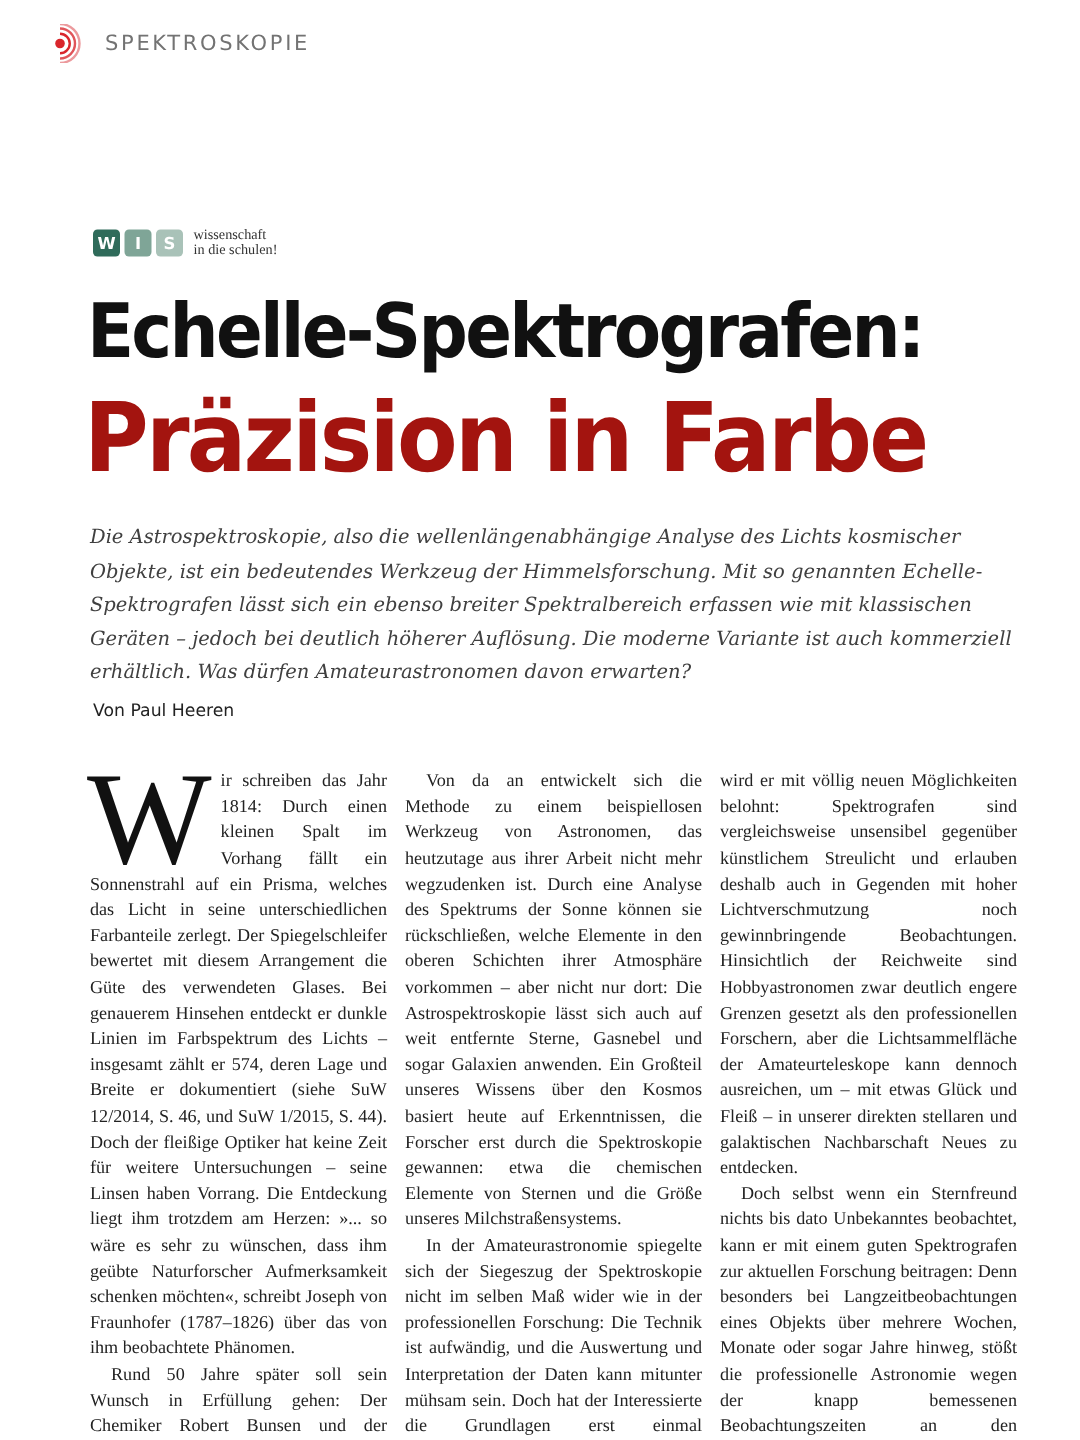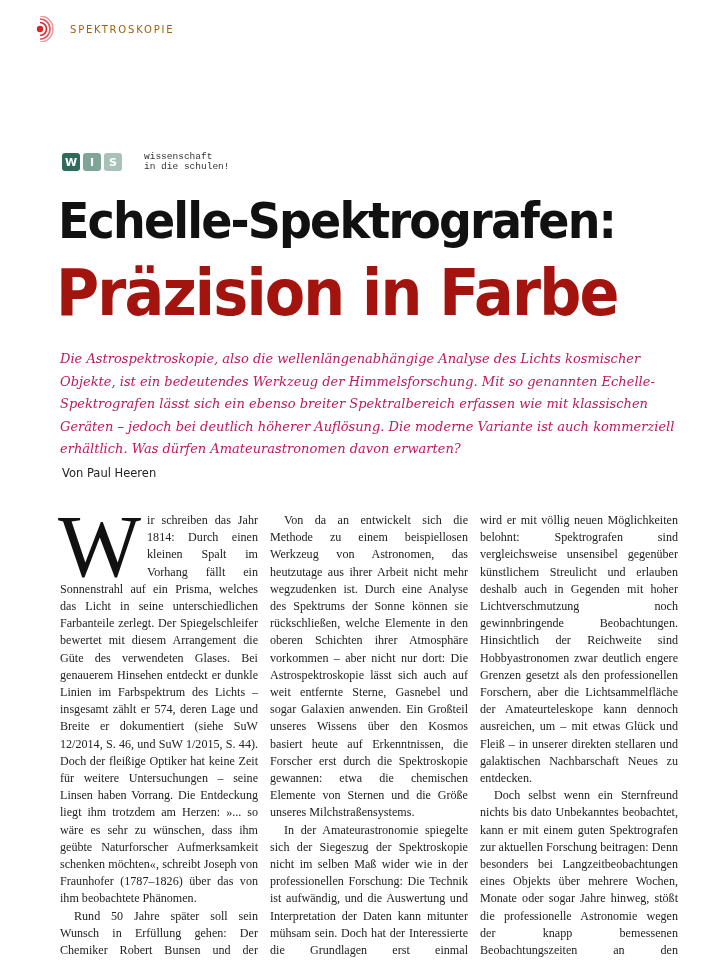--- a/index.html
+++ b/index.html
@@ -1,33 +1,33 @@
 <!DOCTYPE html>
 <html><head>
 <meta charset="utf-8">
 <style>
   html, body { margin: 0; padding: 0; background: #ffffff; }
   body { width: 720px; height: 960px; position: relative; overflow: hidden; font-family: "Liberation Sans", sans-serif; color: #1a1a1a; }
 
   .header { position: absolute; left: 36px; top: 16px; height: 26px; display: flex; align-items: center; }
   .header .logo { width: 22px; height: 26px; position: relative; margin-right: 6px; }
   .header .section { font-family: "DejaVu Sans", sans-serif; font-weight: bold; font-size: 13.5px; letter-spacing: 1px; color: #1a1a1a; }
-  .header .sub { font-family: "DejaVu Sans", sans-serif; font-size: 10px; letter-spacing: 1.8px; color: #a16207; margin-left: 6px; }
+  .header .sub { font-family: "DejaVu Sans", sans-serif; font-size: 14px; letter-spacing: 1.8px; color: #737373; margin-left: 6px; }
 
   .wis { position: absolute; left: 62px; top: 152px; display: flex; align-items: center; }
   .wis .box { width: 18px; height: 18px; border-radius: 3px; color: #fff; font-family: "DejaVu Sans", sans-serif; font-weight: bold; font-size: 11px; display: flex; align-items: center; justify-content: center; margin-right: 3px; }
   .wis .b1 { background: #2f6b5a; }
   .wis .b2 { background: #7fa597; }
   .wis .b3 { background: #a9c2b8; }
-  .wis .txt { font-family: Liberation Mono, monospace; font-size: 9.5px; line-height: 10px; color: #333; margin-left: 19px; }
+  .wis .txt { font-family: Liberation Serif, serif; font-size: 9.5px; line-height: 10px; color: #333; margin-left: 4px; }
 
   .title1 { position: absolute; left: 58px; top: 192px; font-family: "DejaVu Sans", sans-serif; font-weight: bold; font-size: 50px; letter-spacing: -2px; color: #111; white-space: nowrap; transform: scaleX(0.92); transform-origin: left; }
   .title2 { position: absolute; left: 56px; top: 256px; font-family: "DejaVu Sans", sans-serif; font-weight: bold; font-size: 64px; letter-spacing: -2px; color: #a3140f; white-space: nowrap; transform: scaleX(0.92); transform-origin: left; }
 
-  .lead { position: absolute; left: 60px; top: 348px; width: 620px; font-family: "DejaVu Serif", serif; font-style: italic; font-size: 13px; line-height: 22.5px; color: #be185d; }
+  .lead { position: absolute; left: 60px; top: 348px; width: 620px; font-family: "DejaVu Serif", serif; font-style: italic; font-size: 13px; line-height: 22.5px; color: #404040; }
   .byline { position: absolute; left: 62px; top: 466px; font-family: "DejaVu Sans", sans-serif; font-weight: normal; font-size: 11.5px; color: #222; }
 
   .col { position: absolute; top: 512px; width: 198px; font-family: "Liberation Serif", serif; font-size: 12.1px; line-height: 17.2px; color: #222; text-align: justify; hyphens: manual; }
   .col p { margin: 0; }
   .col p.ind { text-indent: 14px; }
   .c1 { left: 60px; }
   .c2 { left: 270px; }
   .c3 { left: 480px; }
   .dropcap { float: left; font-family: "Liberation Serif", serif; font-size: 88px; line-height: 66px; margin: 2px 6px 0 -2px; color: #111; }
 </style>

